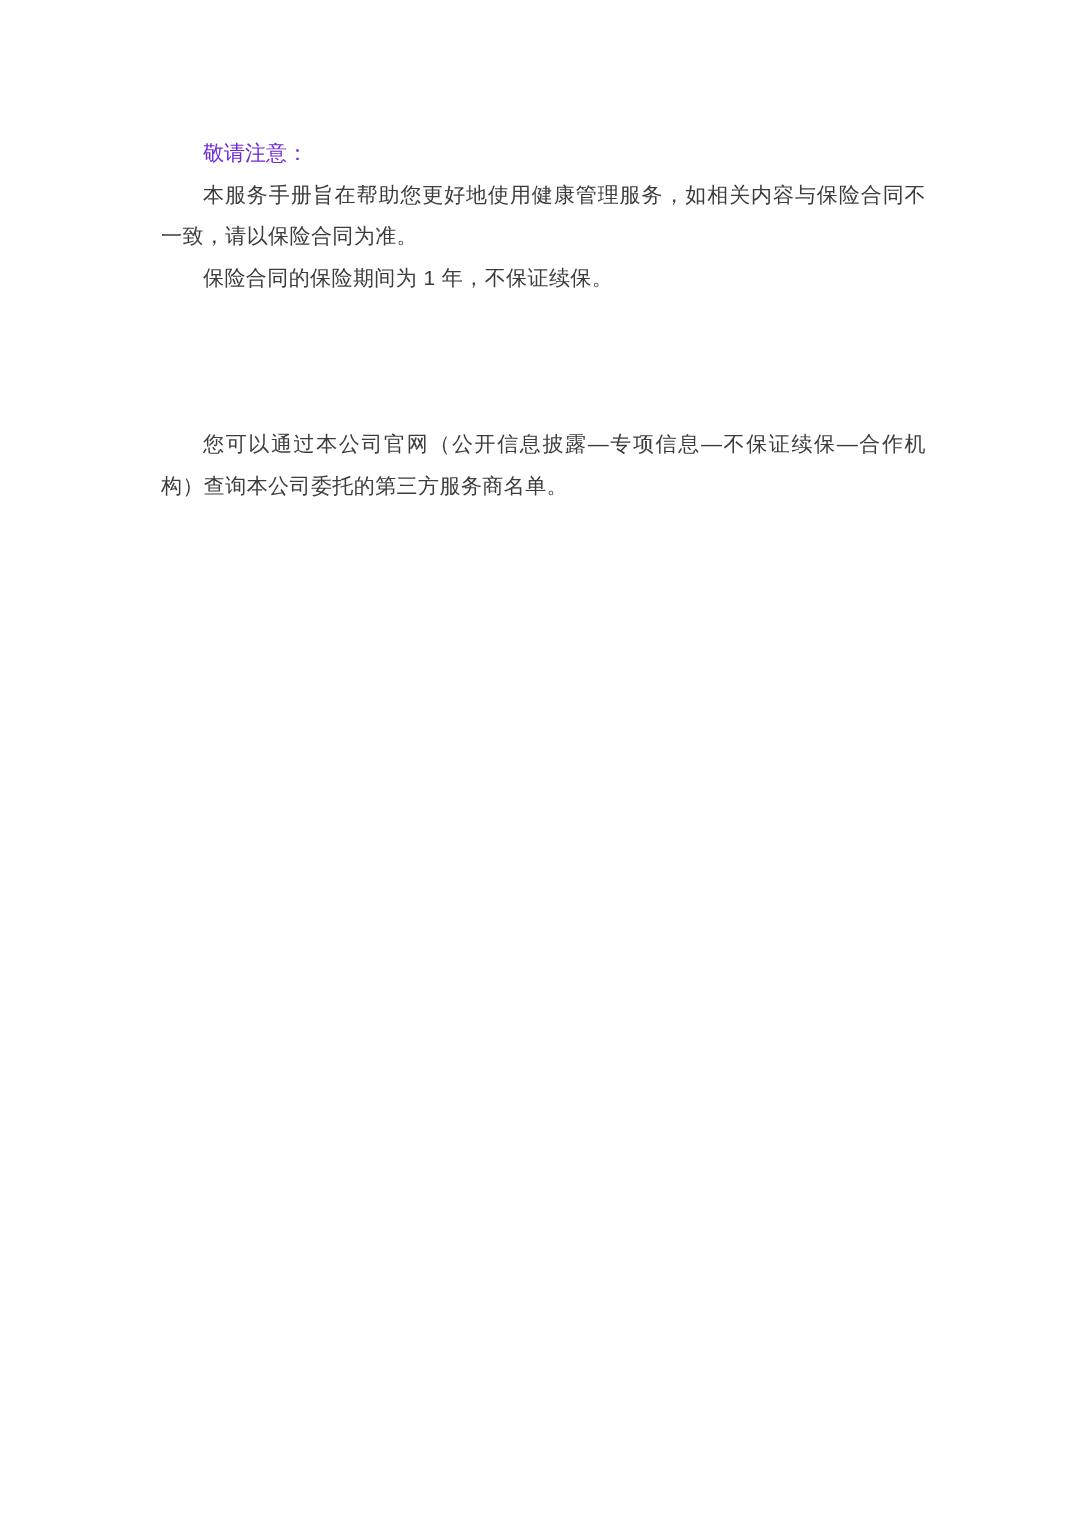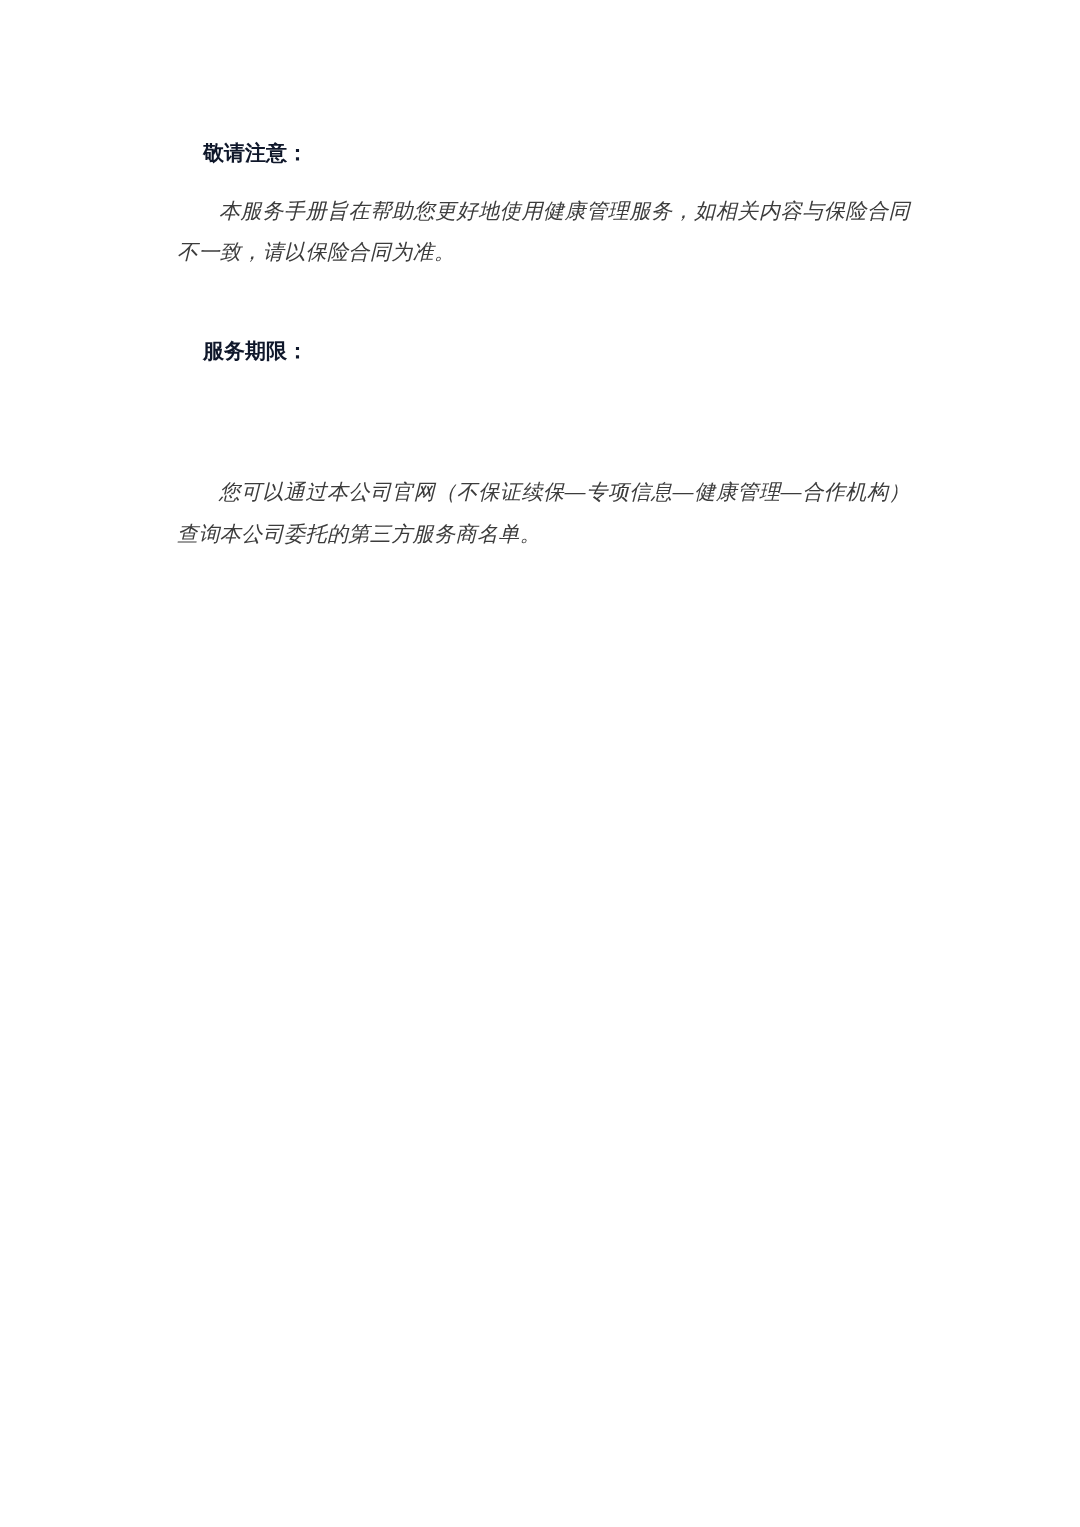--- a/index.html
+++ b/index.html
@@ -19,55 +19,54 @@
     top: 132px;
     left: 161px;
     width: 765px;
     color: #3c3c3c;
     font-size: 21px;
     line-height: 41.6px;
   }
   .doc-heading {
     margin: 0;
     font-size: 21px;
-    font-weight: 700;
+    font-weight: 400;
     text-indent: 2em;
     line-height: 41.6px;
-    color: #0f172a;
+    color: #6d28d9;
   }
   .doc-para {
-    margin: 16px;
+    margin: 0;
     text-indent: 2em;
     text-align: justify;
     text-justify: inter-ideograph;
     letter-spacing: 0.02em;
-    font-style: italic;
   }
   .blank-line {
     height: 41.6px;
   }
 </style>
 </head>
 <body>
 
 <div class="doc-page">
 
   <h2 class="doc-heading">敬请注意：</h2>
 
   <p class="doc-para">本服务手册旨在帮助您更好地使用健康管理服务，如相关内容与保险合同不一致，请以保险合同为准。</p>
 
+  <p class="doc-para">保险合同的保险期间为 1 年，不保证续保。</p>
 
   <div class="blank-line"></div>
 
-  <h2 class="doc-heading">服务期限：</h2>
 
 
   <div class="blank-line"></div>
 
 
   <div class="blank-line"></div>
 
-  <p class="doc-para">您可以通过本公司官网（不保证续保—专项信息—健康管理—合作机构）查询本公司委托的第三方服务商名单。</p>
+  <p class="doc-para">您可以通过本公司官网（公开信息披露—专项信息—不保证续保—合作机构）查询本公司委托的第三方服务商名单。</p>
 
   <div class="blank-line"></div>
 
 
 </div>
 
 </body></html>

